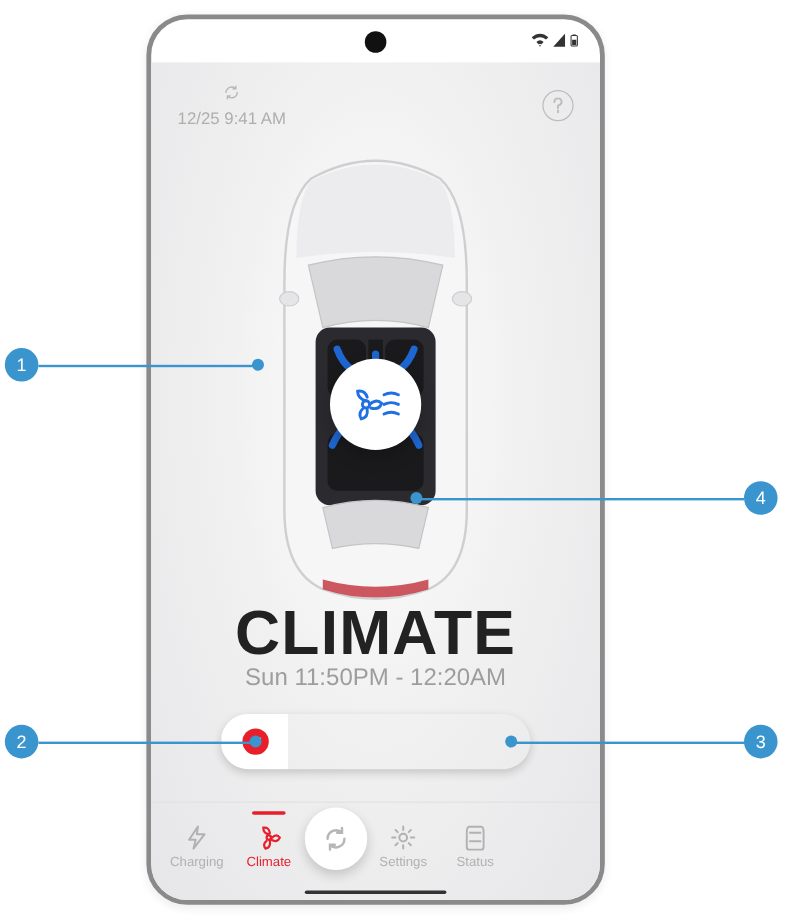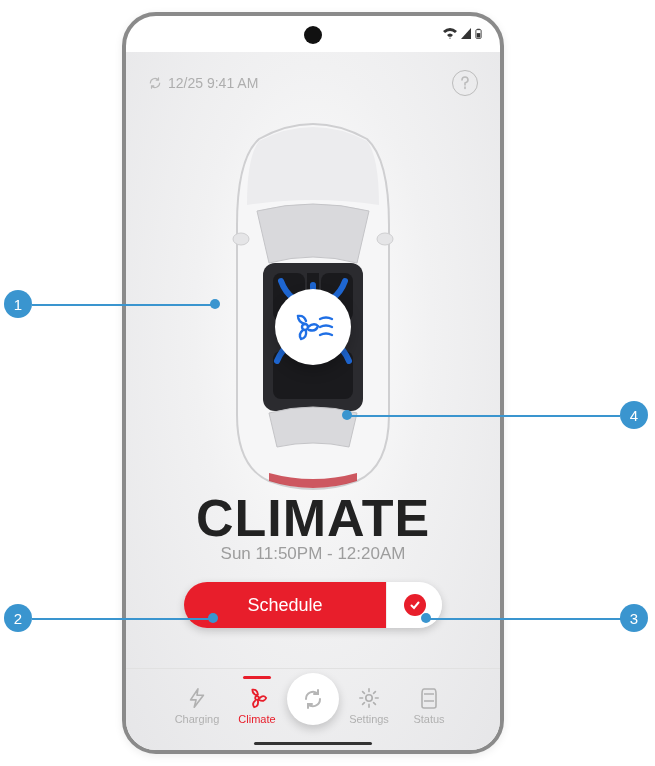--- a/index.html
+++ b/index.html
@@ -96,21 +96,21 @@
   .big-title {
     font-family: "Arial Narrow", Arial, sans-serif;
     font-stretch: condensed;
     font-weight: 700;
     font-size: 52px;
     letter-spacing: 1px;
     color: #222;
   }
   .subtitle {
     color: #9d9d9d;
-    font-size: 17px;
+    font-size: 20px;
     margin-top: -4px;
   }
   .schedule-row {
     margin: 18px auto 0 auto;
     width: 258px;
     height: 46px;
     display: flex;
     align-items: stretch;
     border-radius: 23px;
     overflow: hidden;
@@ -140,21 +140,21 @@
     border-radius: 50%;
     display: flex; align-items: center; justify-content: center;
   }
   .tabbar {
     position: absolute;
     bottom: 14px;
     left: 0; right: 0;
     height: 68px;
     border-top: 1px solid #e1e1e1;
     display: flex;
-    justify-content: center;
+    justify-content: flex-start;
     align-items: center;
     padding: 6px 8px 0 8px;
   }
   .tab-item {
     display: flex;
     flex-direction: column;
     align-items: center;
     gap: 3px;
     color: #b1b1b1;
     font-size: 11px;
@@ -236,21 +236,21 @@
       <svg width="7" height="12" viewBox="0 0 8 12">
           <rect x="1" y="1" width="6" height="10" rx="1" fill="none" stroke="#333" stroke-width="1"></rect>
           <rect x="2" y="5" width="4" height="5" fill="#333"></rect>
           <rect x="2.5" y="0" width="3" height="1" fill="#333"></rect>
         </svg>
     </div>
   </div>
 
   <div class="app">
     <div class="top-row">
-      <div style="display:flex;align-items:center;gap:6px;">
+      <div style="display:flex;align-items:center;gap:6px;flex-direction:column;">
         <svg width="14" height="14" viewBox="0 0 24 24">
             <path d="M4 12 A8 8 0 0 1 18 7 M20 12 A8 8 0 0 1 6 17 M18 3 L18 7 L14 7 M6 21 L6 17 L10 17" fill="none" stroke="#b8b8b8" stroke-width="2" stroke-linecap="round"></path>
           </svg>
         <span>12/25 9:41 AM</span>
       </div>
       <div class="help-btn">
         <svg width="10" height="14" viewBox="0 0 10 14">
             <path d="M2 4 Q2 1 5 1 Q8 1 8 4 Q8 6 5 7 L5 9 M5 11 L5 12.5" fill="none" stroke="#bcbcbc" stroke-width="1.6" stroke-linecap="round"></path>
           </svg>
       </div>
@@ -298,23 +298,20 @@
         </div>
       </div>
     </div>
 
     <div class="title-block">
       <div class="big-title">CLIMATE</div>
       <div class="subtitle">Sun 11:50PM - 12:20AM</div>
     </div>
 
     <div class="schedule-row">
-      <div class="schedule-btn">
-        <span>Schedule</span>
-      </div>
       <div class="schedule-toggle">
         <div class="check-circle">
           <svg width="12" height="12" viewBox="0 0 12 12">
               <path d="M2.5 6.5 L5 9 L9.5 3.5" fill="none" stroke="#fff" stroke-width="2" stroke-linecap="round"></path>
             </svg>
         </div>
       </div>
     </div>
 
     <div class="tabbar">

